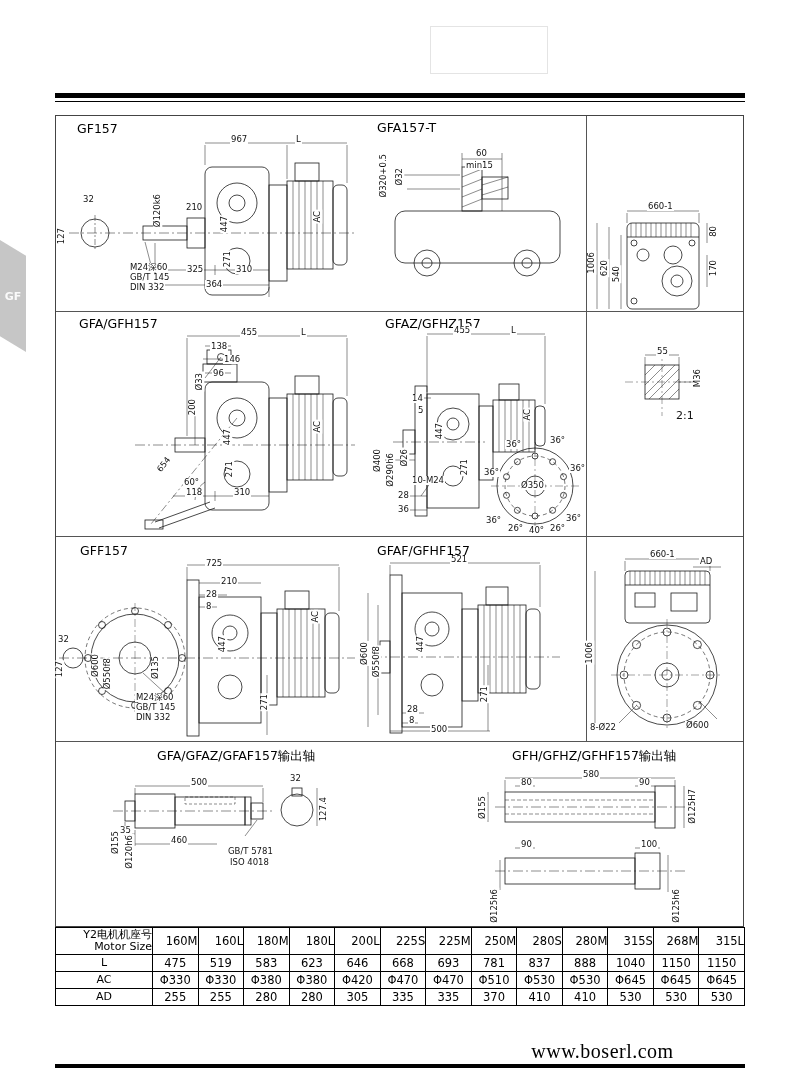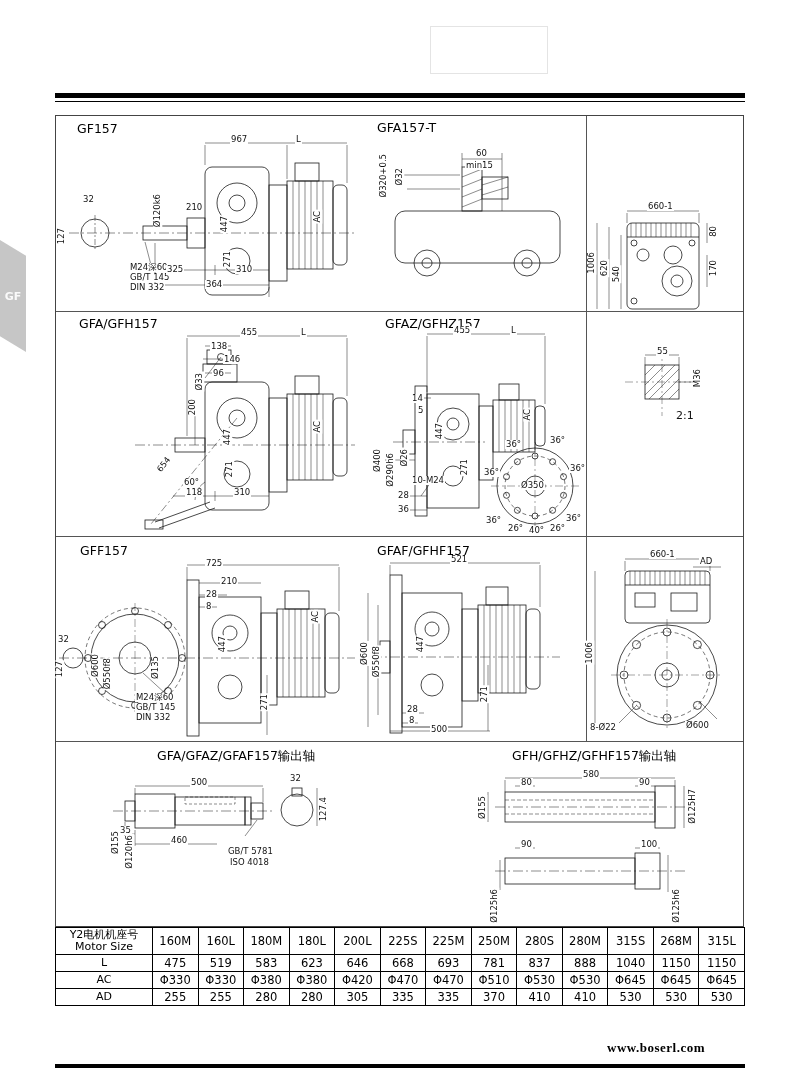--- a/index.html
+++ b/index.html
@@ -18,23 +18,23 @@
   .vline{position:absolute;top:0;width:1px;background:#555;}
   .panel{position:absolute;}
   .panel svg{position:absolute;left:0;top:0;}
   .ptitle{position:absolute;font-size:12.5px;color:#000;white-space:nowrap;background:#fff;padding:0 2px;}
   .dim{position:absolute;font-size:8.5px;line-height:1.1;color:#111;white-space:nowrap;background:#fff;padding:0 1px;}
   .dim.v{writing-mode:vertical-rl;transform:rotate(180deg);padding:1px 0;}
   .dim.big{font-size:11px;}
   .dims-table{position:absolute;left:55px;top:927px;width:690px;border-collapse:collapse;table-layout:fixed;}
   .dims-table td{border:1px solid #000;text-align:center;font-size:11.5px;padding:0;height:16px;color:#000;}
   .dims-table td.first{width:96px;font-size:11px;line-height:1.1;}
-  .dims-table tr.hdr td{height:26px;}
-  .footer{position:absolute;left:500px;top:1040px;width:205px;text-align:right;
-          font-family:"Liberation Serif",serif;font-size:13px;letter-spacing:.5px;color:#000;font-weight:bold;}
+  .dims-table tr.hdr td{height:26px;text-align:right;}
+  .footer{position:absolute;left:500px;top:1040px;width:205px;text-align:center;
+          font-family:"Liberation Serif",serif;font-size:20px;letter-spacing:.5px;color:#000;}
 </style>
 </head>
 <body>
 
 <div class="page">
 
   <div class="logo-box"></div>
   <div class="rule-thick"></div>
   <div class="rule-thin"></div>
   <div class="gf-tab">
@@ -83,21 +83,21 @@
     <span class="dim" style="left:27px;top:80px">32</span>
     <span class="dim v" style="left:98px;top:78px">Ø120k6</span>
     <span class="dim" style="left:130px;top:88px">210</span>
     <span class="dim v" style="left:165px;top:100px">447</span>
     <span class="dim v" style="left:258px;top:95px">AC</span>
     <span class="dim v" style="left:2px;top:112px">127</span>
     <span class="dim v" style="left:168px;top:135px">271</span>
     <span class="dim" style="left:74px;top:148px">M24深60</span>
     <span class="dim" style="left:74px;top:158px">GB/T 145</span>
     <span class="dim" style="left:74px;top:168px">DIN 332</span>
-    <span class="dim" style="left:111px;top:150px">325</span>
+    <span class="dim" style="left:131px;top:150px">325</span>
     <span class="dim" style="left:180px;top:150px">310</span>
     <span class="dim" style="left:150px;top:165px">364</span>
   </div>
 
   <div class="panel" style="left:365px;top:115px;width:215px;height:195px">
     <svg width="215" height="195" viewBox="0 0 215 195">
       <g fill="none" stroke="#1a1a1a" stroke-width="0.8">
         <rect x="97" y="52" width="20" height="44"></rect>
         <path d="M97 62 L117 54 M97 72 L117 64 M97 82 L117 74 M97 92 L117 84" stroke-width="0.5"></path>
         <rect x="117" y="62" width="26" height="22"></rect>

